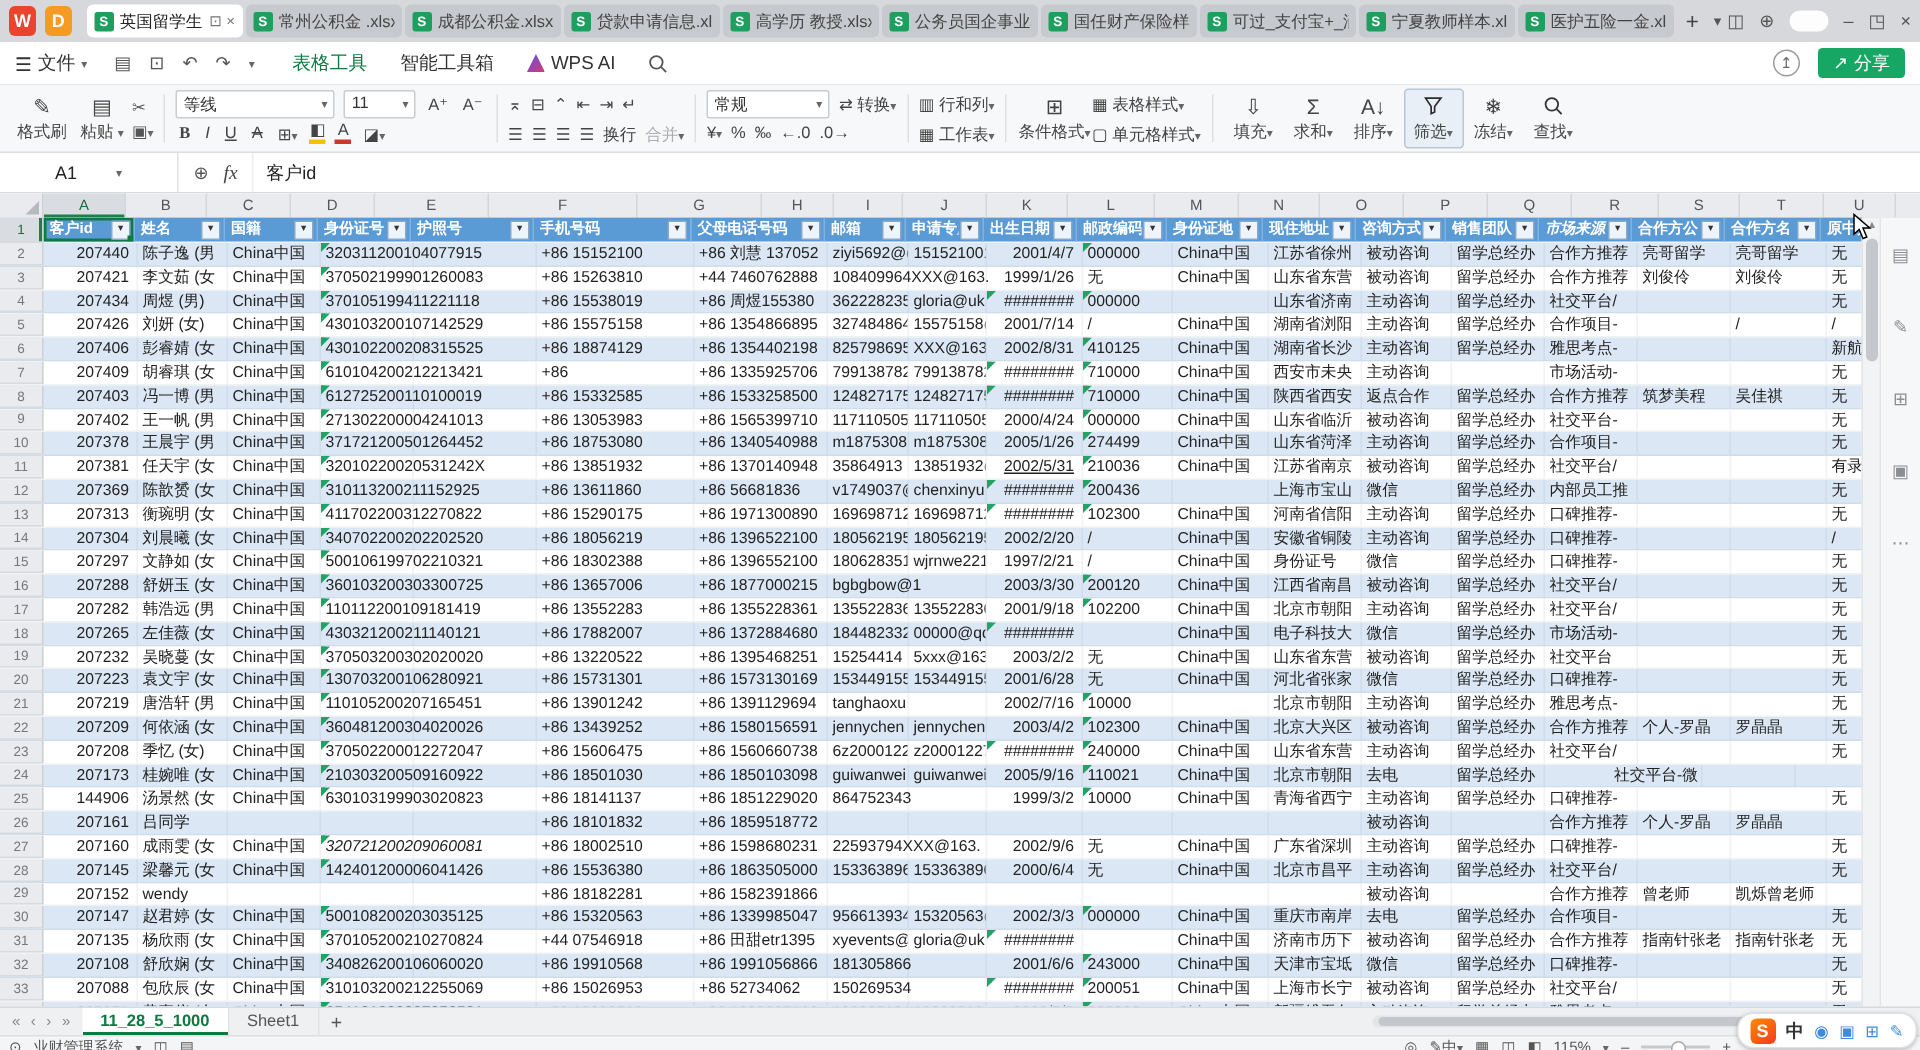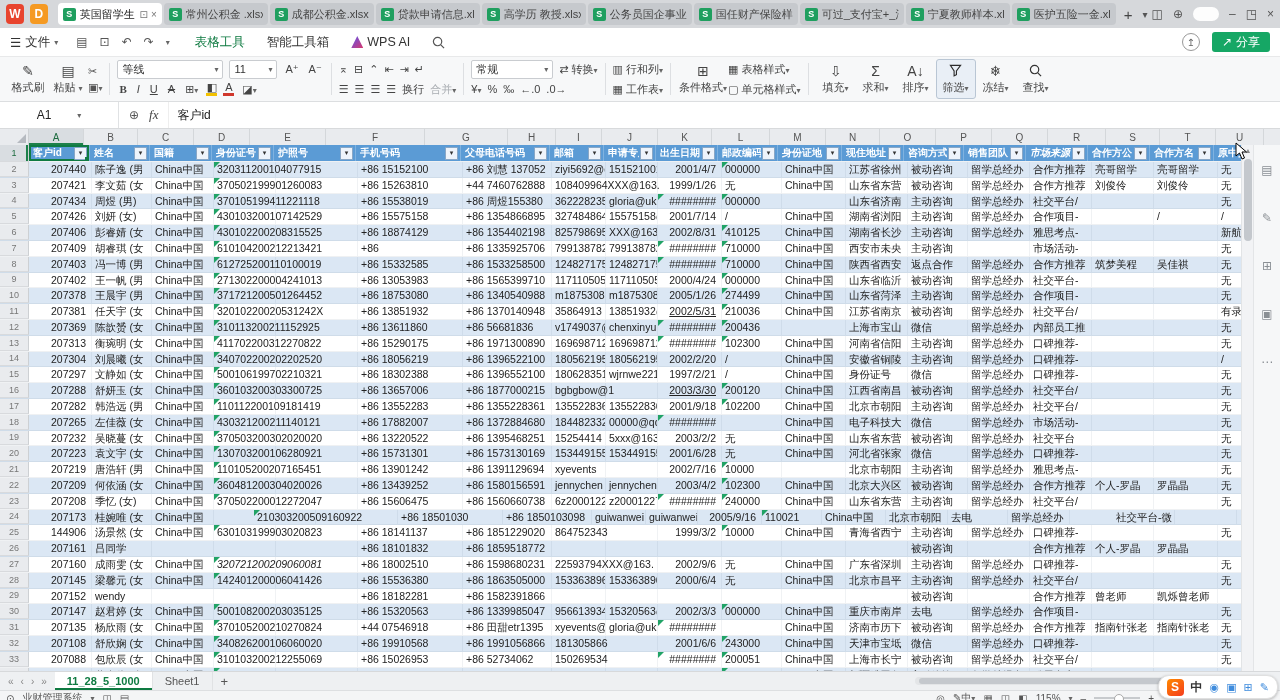--- a/index.html
+++ b/index.html
@@ -786,21 +786,21 @@
           <div class="rn">16</div>
           <div class="cell ar" style="width: 54px;">207288</div>
           <div class="cell" style="width: 53px;">舒妍玉 (女</div>
           <div class="cell" style="width: 55px;">China中国</div>
           <div class="cell ovf tri" style="width: 55px;">360103200303300725</div>
           <div class="cell" style="width: 75px;"></div>
           <div class="cell" style="width: 98px;">+86 13657006</div>
           <div class="cell" style="width: 82px;">+86 1877000215</div>
           <div class="cell ovf" style="width: 47px;">bgbgbow@1</div>
           <div class="cell" style="width: 45px;"></div>
-          <div class="cell ar" style="width: 55px; text-decoration: underline;">2003/3/30</div>
+          <div class="cell ar" style="width: 55px;">2003/3/30</div>
           <div class="cell tri" style="width: 53px;">200120</div>
           <div class="cell" style="width: 57px;">China中国</div>
           <div class="cell" style="width: 55px;">江西省南昌</div>
           <div class="cell" style="width: 53px;">被动咨询</div>
           <div class="cell" style="width: 55px;">留学总经办</div>
           <div class="cell ovf" style="width: 55px;">社交平台/</div>
           <div class="cell" style="width: 55px;"></div>
           <div class="cell" style="width: 57px;"></div>
           <div class="cell" style="width: 53px;">无</div>
         </div>
@@ -894,21 +894,21 @@
         </div>
         <div class="grow odd">
           <div class="rn">21</div>
           <div class="cell ar" style="width: 54px;">207219</div>
           <div class="cell" style="width: 53px;">唐浩轩 (男</div>
           <div class="cell" style="width: 55px;">China中国</div>
           <div class="cell ovf tri" style="width: 55px;">110105200207165451</div>
           <div class="cell" style="width: 75px;"></div>
           <div class="cell" style="width: 98px;">+86 13901242</div>
           <div class="cell" style="width: 82px;">+86 1391129694</div>
-          <div class="cell ovf" style="width: 47px;">xyevents</div>
+          <div class="cell ovf" style="width: 47px;">tanghaoxu</div>
           <div class="cell" style="width: 45px;"></div>
           <div class="cell ar" style="width: 55px;">2002/7/16</div>
           <div class="cell ovf tri" style="width: 53px;">10000</div>
           <div class="cell" style="width: 57px;"></div>
           <div class="cell" style="width: 55px;">北京市朝阳</div>
           <div class="cell" style="width: 53px;">主动咨询</div>
           <div class="cell" style="width: 55px;">留学总经办</div>
           <div class="cell ovf" style="width: 55px;">雅思考点-</div>
           <div class="cell" style="width: 55px;"></div>
           <div class="cell" style="width: 57px;"></div>
@@ -956,21 +956,21 @@
           <div class="cell ovf" style="width: 55px;">社交平台/</div>
           <div class="cell" style="width: 55px;"></div>
           <div class="cell" style="width: 57px;"></div>
           <div class="cell" style="width: 53px;">无</div>
         </div>
         <div class="grow even">
           <div class="rn">24</div>
           <div class="cell ar" style="width: 54px;">207173</div>
           <div class="cell" style="width: 53px;">桂婉唯 (女</div>
           <div class="cell" style="width: 55px;">China中国</div>
-          <div class="cell ovf tri" style="width: 55px; margin-left: 40px;">210303200509160922</div>
+          <div class="cell ovf tri" style="width: 55px;">210303200509160922</div>
           <div class="cell" style="width: 75px;"></div>
           <div class="cell" style="width: 98px;">+86 18501030</div>
           <div class="cell" style="width: 82px;">+86 1850103098</div>
           <div class="cell" style="width: 47px;">guiwanwei</div>
           <div class="cell" style="width: 45px;">guiwanwei</div>
           <div class="cell ar" style="width: 55px;">2005/9/16</div>
           <div class="cell tri" style="width: 53px;">110021</div>
           <div class="cell" style="width: 57px;">China中国</div>
           <div class="cell" style="width: 55px;">北京市朝阳</div>
           <div class="cell" style="width: 53px;">去电</div>

